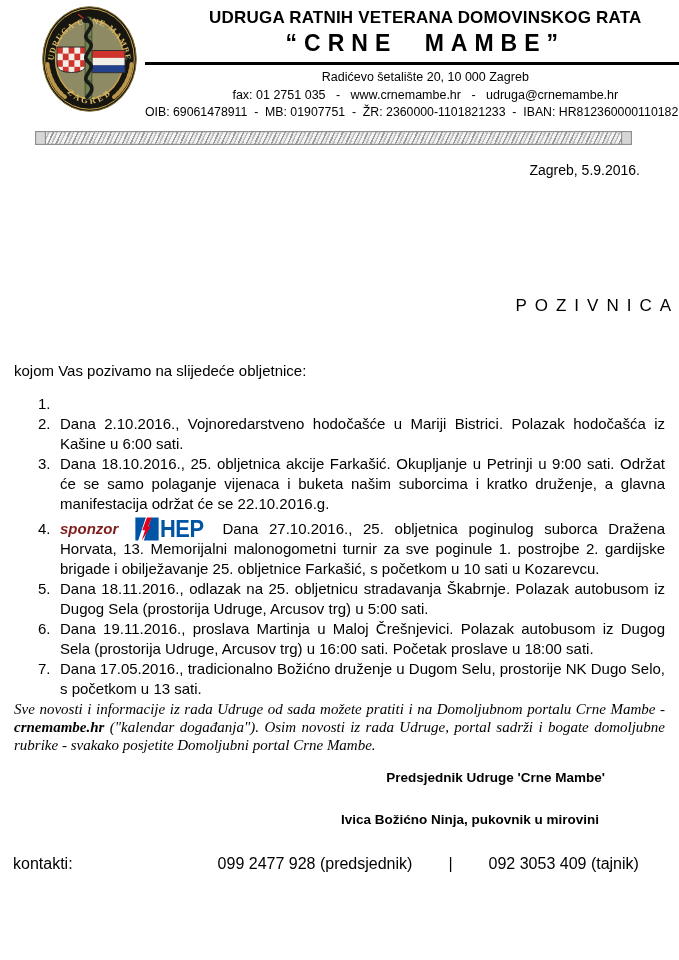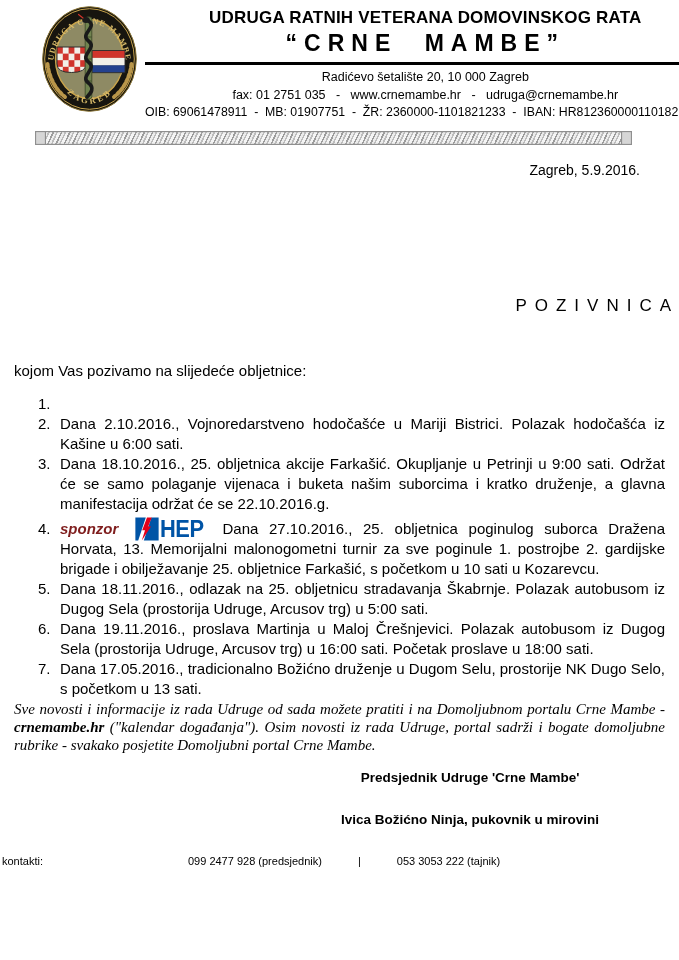--- a/index.html
+++ b/index.html
@@ -41,24 +41,24 @@
   .hep-logo { display:inline-block; white-space:nowrap; vertical-align:middle; margin:-6px 6px -4px 2px; }
   .hep-emblem { width:24px; height:24px; vertical-align:middle; }
   .hep-word { display:inline-block; color:#0054a6; font-weight:bold; font-size:23px;
     letter-spacing:-.5px; transform:scaleX(.95); transform-origin:left center; vertical-align:middle; margin-left:1px; }
 
   .closing { margin:1px 14px 0 14px; font-size:15px; line-height:18px; font-style:italic; text-align:justify;font-family:Liberation Serif, serif; }
   .closing .b { font-weight:bold; }
   .regards { margin:30px 0 0 14px; font-size:15px; }
 
   .signature { margin:16px 0 0 335px; width:270px; text-align:center; font-size:13.5px; font-weight:bold; }
-  .signature .sig-role { margin-bottom:27px; white-space:nowrap; }
+  .signature .sig-role { margin-bottom:27px; white-space:nowrap;text-align:right; }
   .signature .sig-name { white-space:nowrap; }
 
-  .footer { display:flex; align-items:baseline; margin:28px 0 0 2px; font-size:11px; }
+  .footer { display:flex; align-items:baseline; margin:28px 0 0 13px; font-size:16px; }
   .footer .phones { margin-left:145px; display:flex; gap:36px; align-items:baseline; }
 </style>
 </head>
 <body>
 
 <div class="page">
 
   <div class="header">
     <svg class="badge" viewBox="0 0 95 106" xmlns="http://www.w3.org/2000/svg">
       <defs>
@@ -175,17 +175,17 @@
   <div class="signature">
     <div class="sig-role">Predsjednik Udruge 'Crne Mambe'</div>
     <div class="sig-name">Ivica Božićno Ninja, pukovnik u mirovini</div>
   </div>
 
   <div class="footer">
     <span>kontakti:</span>
     <span class="phones">
       <span>099 2477 928 (predsjednik)</span>
       <span>|</span>
-      <span>053 3053 222 (tajnik)</span>
+      <span>092 3053 409 (tajnik)</span>
     </span>
   </div>
 
 </div>
 
 </body></html>

